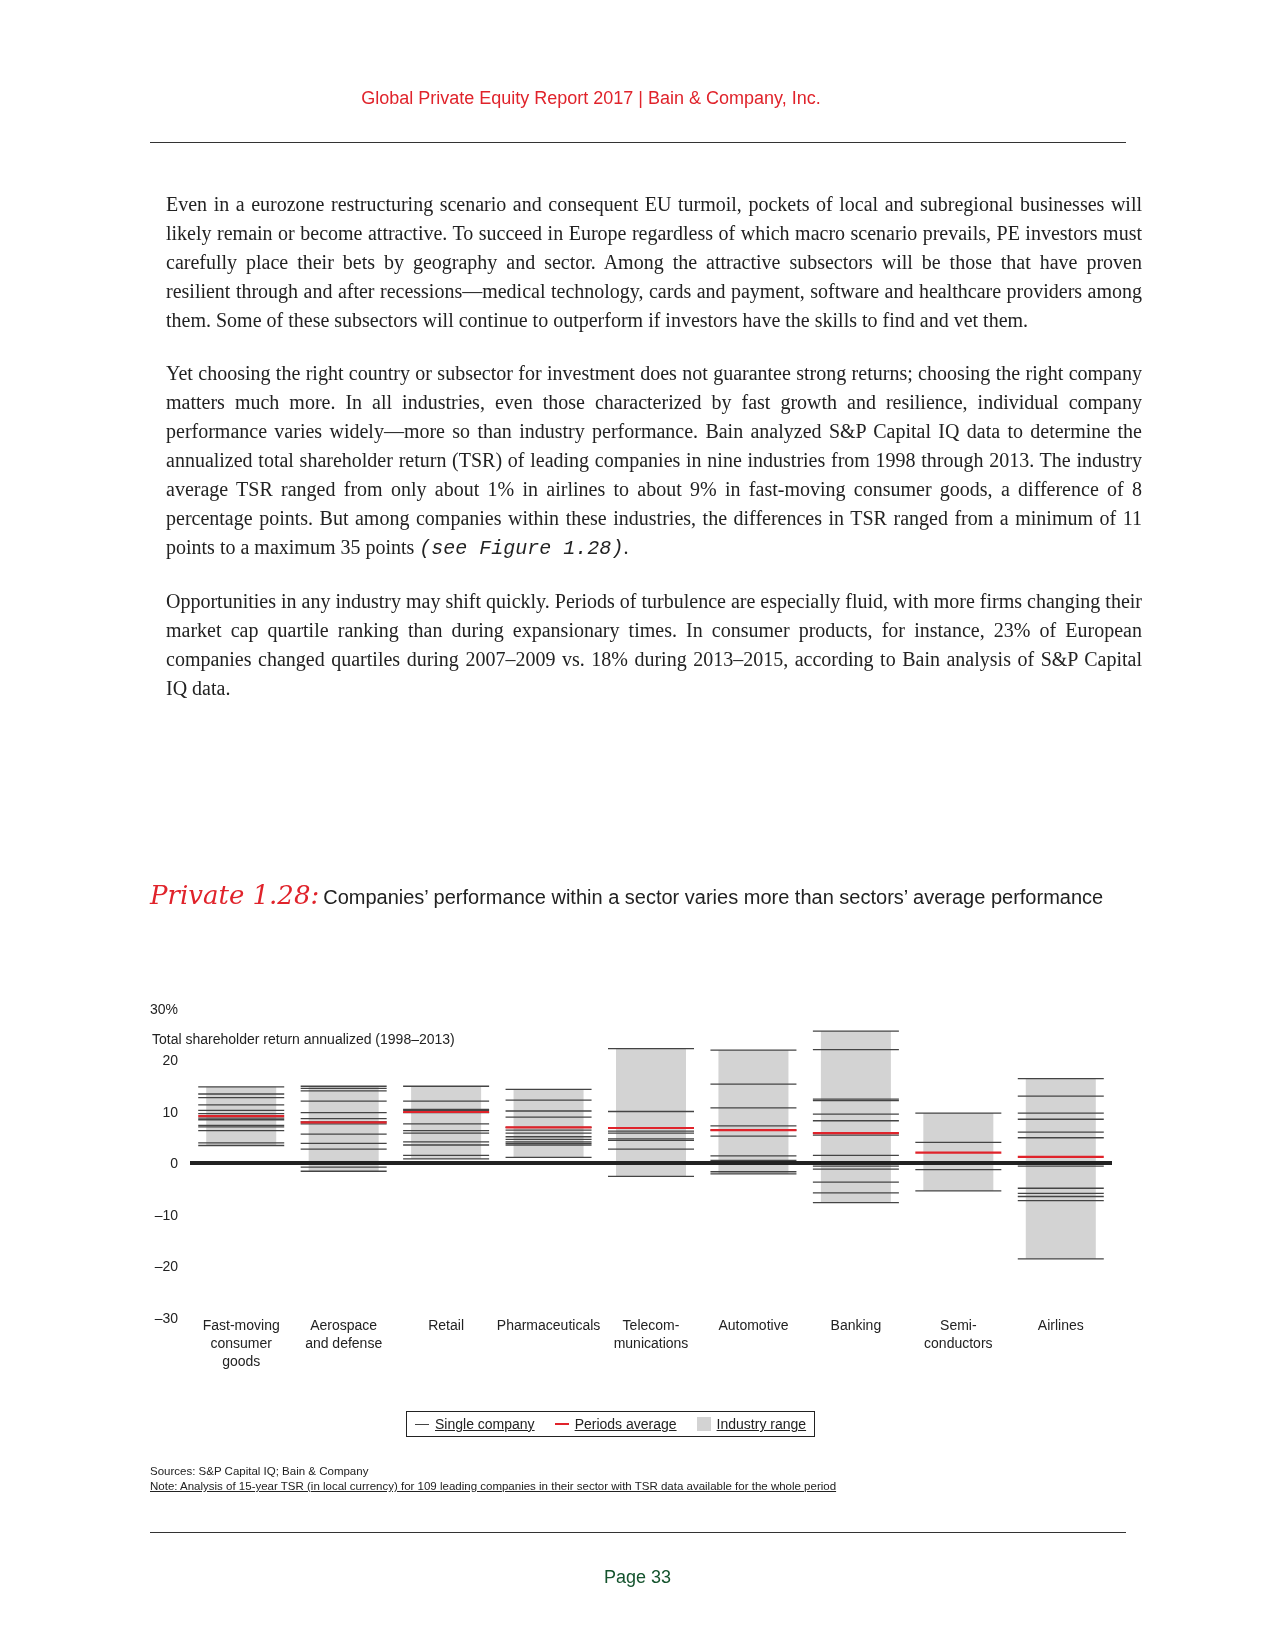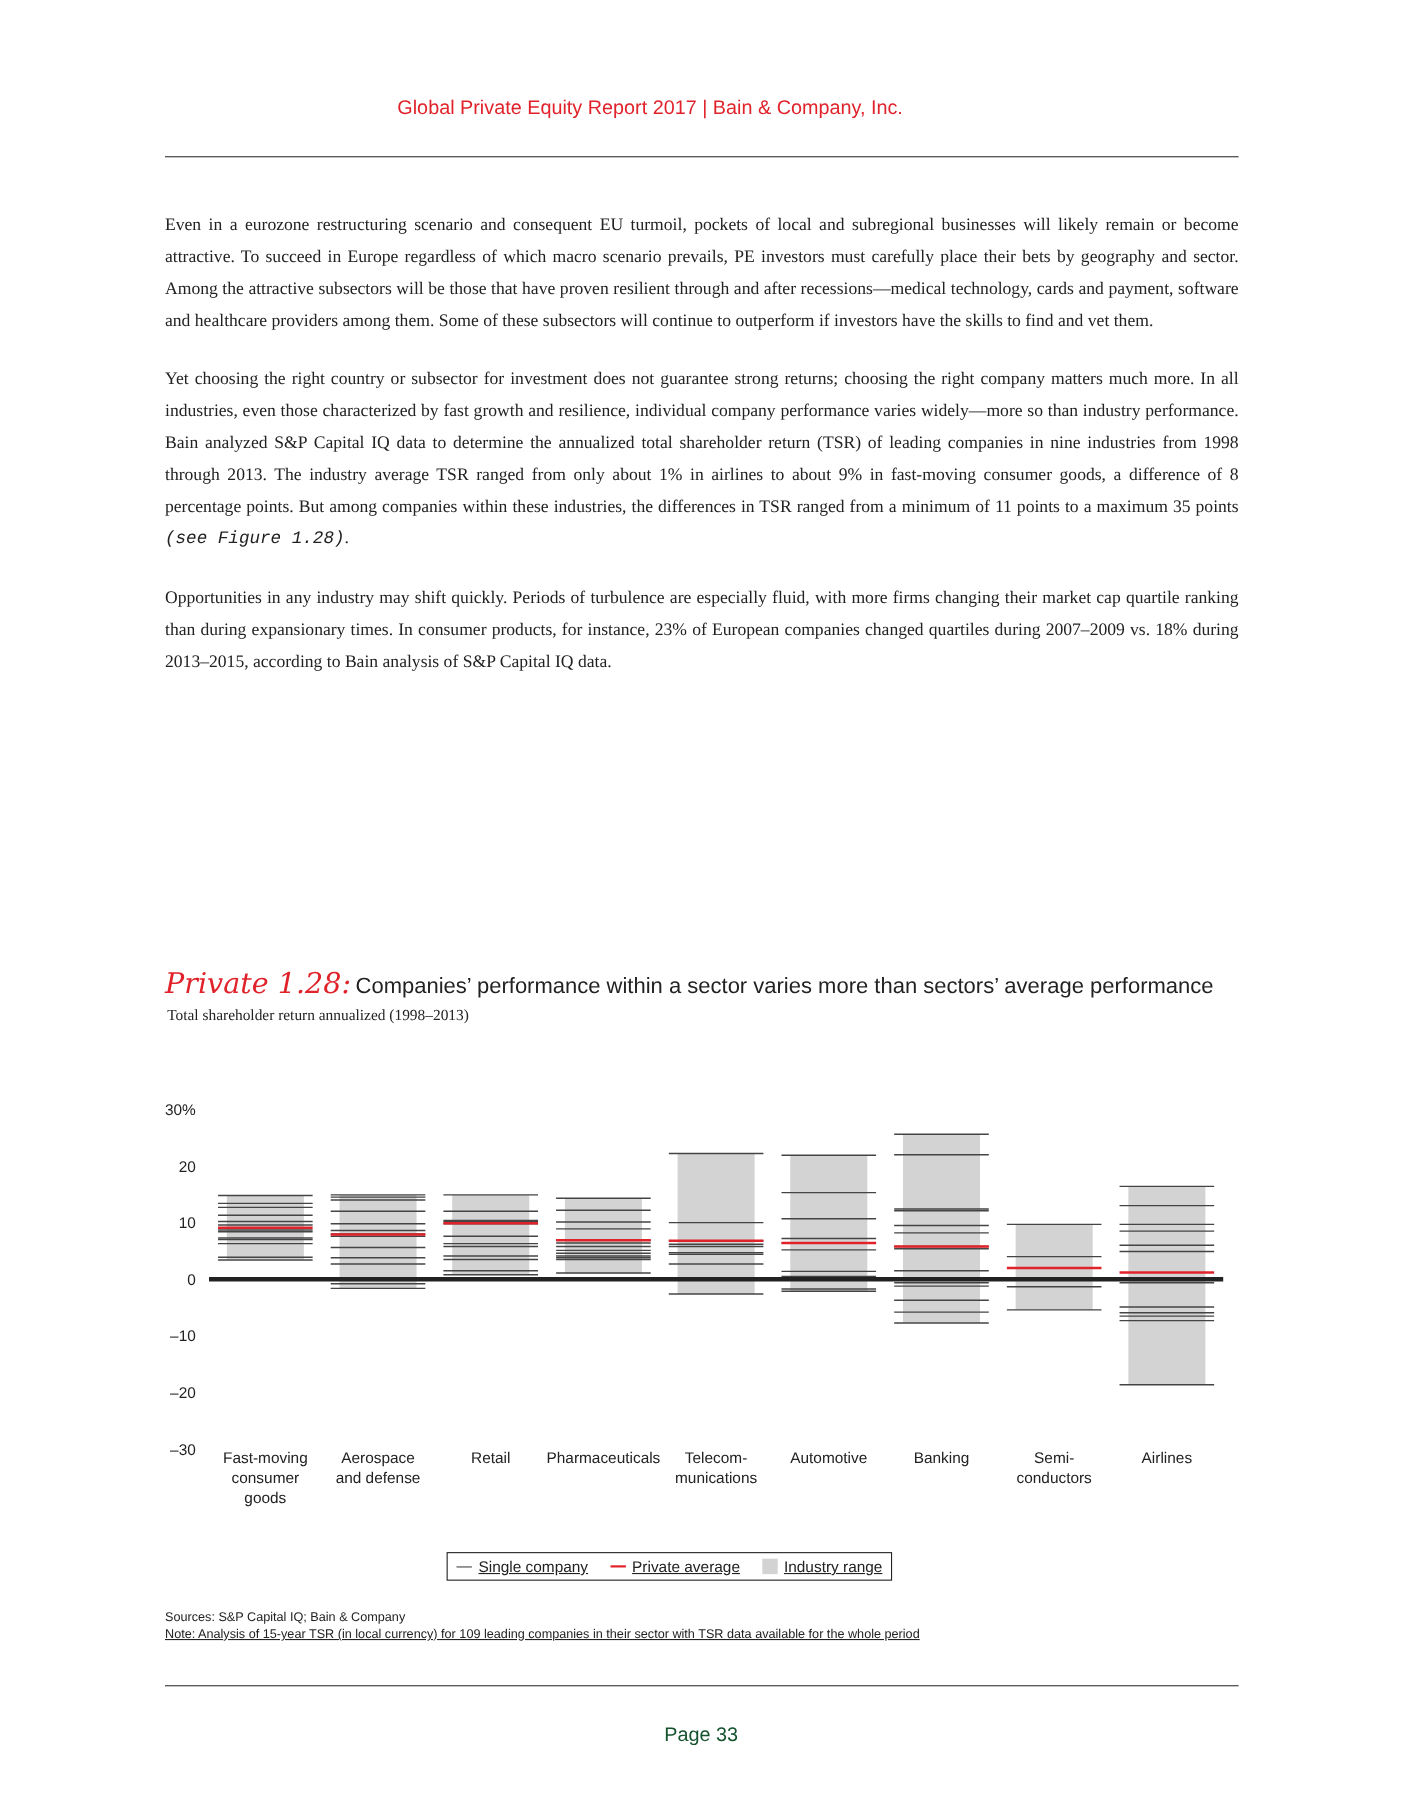--- a/index.html
+++ b/index.html
@@ -1,27 +1,27 @@
 <!DOCTYPE html>
 <html><head>
 <meta charset="utf-8">
 <style>
   html, body { margin: 0; padding: 0; background: #ffffff; }
   body { width: 1275px; height: 1650px; position: relative; overflow: hidden; }
   .header { position: absolute; top: 88px; left: 0; width: 1182px; text-align: center;
     font-family: "Liberation Sans", sans-serif; font-size: 18px; color: #e0232b; }
   .rule { position: absolute; left: 150px; width: 976px; height: 1px; background: #333; }
-  .body-text { position: absolute; left: 150px; width: 976px; font-family: "Liberation Serif", serif;
-    font-size: 16px; line-height: 29px; color: #222; text-align: justify; }
+  .body-text { position: absolute; left: 166px; width: 976px; font-family: "Liberation Serif", serif;
+    font-size: 20px; line-height: 29px; color: #222; text-align: justify; }
   .body-text p { margin: 0 0 24px 0; }
   .fig-ref { font-family: Liberation Mono, monospace; font-style: italic; color: #222; }
   .fig-title { position: absolute; left: 150px; top: 880px; width: 980px; white-space: nowrap; }
   .fig-label { font-family: "DejaVu Serif", serif; font-style: italic; color: #e0232b; font-size: 26px; }
   .fig-caption { font-family: "Liberation Sans", sans-serif; font-size: 20px; color: #222; text-align: right; }
-  .axis-label { position: absolute; left: 152px; top: 916px; font-family: Liberation Serif, serif;
+  .axis-label { position: absolute; left: 152px; top: 1031px; font-family: Liberation Sans, sans-serif;
     font-size: 14px; color: #222; }
   svg text { font-family: "Liberation Sans", sans-serif; }
   .legend { position: absolute; left: 406px; top: 1411px; border: 1px solid #222; padding: 4px 8px;
     font-family: "Liberation Sans", sans-serif; font-size: 14px; color: #222; display: flex; align-items: center; gap: 6px; text-decoration: underline; }
   .legend .sw-line { display: inline-block; width: 14px; height: 1px; background: #444; }
   .legend .sw-red { display: inline-block; width: 14px; height: 2px; background: #e0232b; margin-left: 14px; }
   .legend .sw-box { display: inline-block; width: 14px; height: 14px; background: #d3d3d3; margin-left: 14px; }
   .note { position: absolute; left: 150px; font-family: "Liberation Sans", sans-serif; font-size: 11.5px; color: #222; }
   .page-num { position: absolute; top: 1567px; left: 0; width: 1275px; text-align: center;
     font-family: "Liberation Sans", sans-serif; font-size: 18px; color: #14532d; }
@@ -197,21 +197,21 @@
       <text x="958.3333333333334" y="1330" text-anchor="middle" font-size="14" fill="#222">Semi-</text>
       <text x="958.3333333333334" y="1348" text-anchor="middle" font-size="14" fill="#222">conductors</text>
       <text x="1060.7777777777778" y="1330" text-anchor="middle" font-size="14" fill="#222">Airlines</text>
     </g>
 </svg>
 
 <div class="legend">
   <span class="sw-line"></span>
   <span>Single company</span>
   <span class="sw-red"></span>
-  <span>Private average</span>
+  <span>Periods average</span>
   <span class="sw-box"></span>
   <span>Industry range</span>
 </div>
 
 <div class="note" style="top:1480px;text-decoration:underline;">Note: Analysis of 15-year TSR (in local currency) for 109 leading companies in their sector with TSR data available for the whole period</div>
 <div class="note" style="top:1465px;">Sources: S&amp;P Capital IQ; Bain &amp; Company</div>
 
 <div class="rule" style="top:1532px;"></div>
 <div class="page-num">Page 33</div>
 

